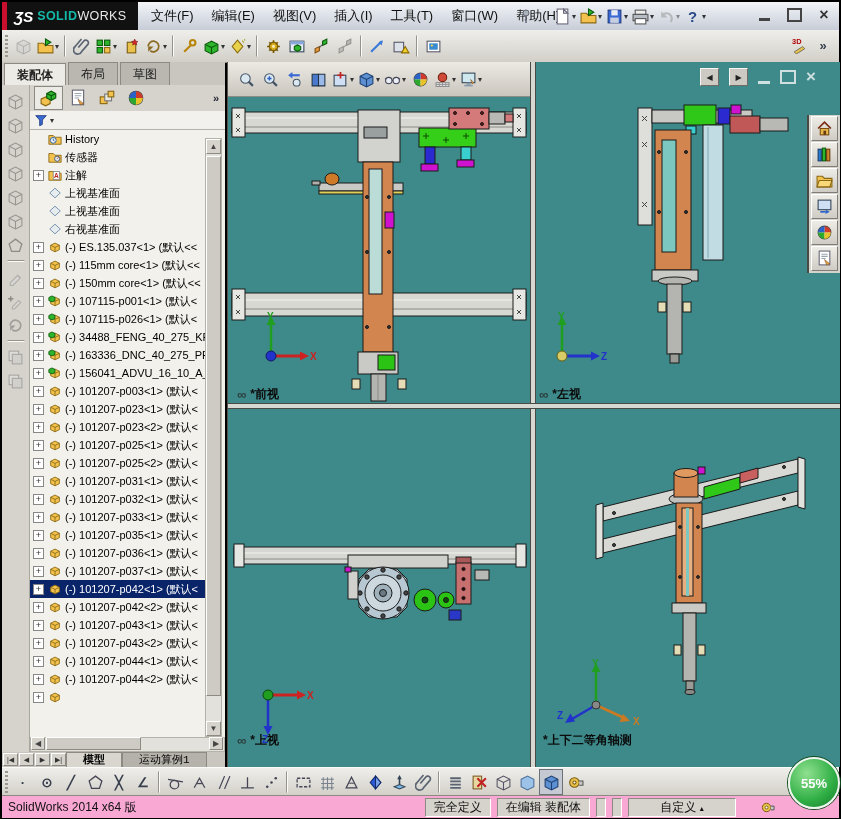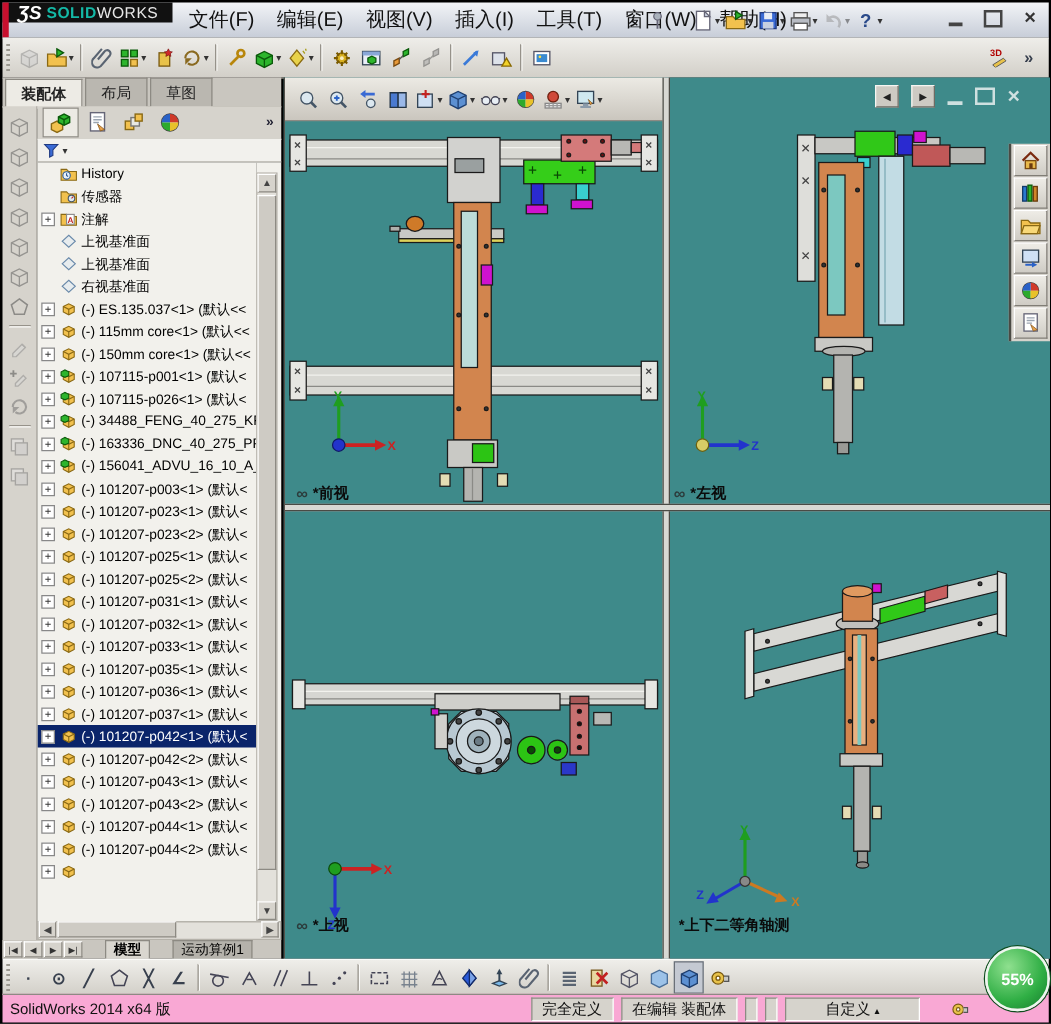--- a/index.html
+++ b/index.html
@@ -1,27 +1,27 @@
 <!DOCTYPE html>
 <html><head>
 <meta charset="utf-8">
 <style>
   html,body{margin:0;padding:0;background:#555;}
   #app{position:relative;width:841px;height:819px;background:#000;overflow:hidden;
        font-family:"Liberation Sans","DejaVu Sans",sans-serif;-webkit-font-smoothing:antialiased;}
   
   .titlebar{position:absolute;left:2px;top:2px;width:837px;height:28px;
     background:linear-gradient(#f2f4f7,#c7cdd8);border-bottom:1px solid #8a8f99;}
-  .logo{position:absolute;left:0;top:0;width:136px;height:16px;background:#111;display:flex;align-items:center;}
+  .logo{position:absolute;left:0;top:0;width:136px;height:28px;background:#111;display:flex;align-items:center;}
   .logo .redbar{position:absolute;left:0;top:0;width:5px;height:28px;background:#c8102e;}
   .logo .l3s{color:#fff;font-weight:bold;font-style:italic;font-size:15px;margin-left:12px;}
   .logo .lsolid{color:#14b8a6;font-weight:bold;font-size:12.5px;letter-spacing:.4px;margin-left:4px;}
   .logo .lworks{color:#e8e8e8;font-weight:normal;font-size:12.5px;letter-spacing:.4px;}
   .menus{position:absolute;left:140px;top:0;height:28px;display:flex;align-items:center;}
-  .menu{padding:4px 9px;font-size:16px;color:#111;cursor:default;}
+  .menu{padding:4px 9px;font-size:13px;color:#111;cursor:default;}
   .qbar{position:absolute;left:550px;top:1px;height:26px;display:flex;align-items:center;}
   .winbtns{position:absolute;right:4px;top:3px;display:flex;gap:8px;}
   .winbtn{width:22px;height:20px;display:flex;align-items:center;justify-content:center;color:#333;}
   .wb-min{width:11px;height:3px;background:#444;margin-top:9px;}
   .wb-box{width:11px;height:10px;border:2px solid #444;}
   .wb-x{font-size:16px;font-weight:bold;line-height:16px;}
   .pinbtn{position:absolute;left:516px;top:4px;}
   
   .tb{display:inline-flex;align-items:center;justify-content:center;height:26px;min-width:24px;
       padding:0 1px;border:1px solid transparent;background:transparent;cursor:default;position:relative;}
@@ -61,21 +61,21 @@
   .troot{display:flex;align-items:center;height:19px;font-size:11px;white-space:nowrap;overflow:hidden;}
   .troot .tic{width:15px;height:15px;margin:0 4px 0 4px;flex:none;}
   .vscroll{position:absolute;left:205px;top:138px;width:17px;height:599px;background:#e3e1db;border:1px solid #b5b2aa;box-sizing:border-box;}
   .sbtn{position:absolute;left:0;width:15px;height:15px;background:#d6d3cc;border:1px solid #fff;border-right-color:#8d8a83;border-bottom-color:#8d8a83;
         font-size:8px;display:flex;align-items:center;justify-content:center;color:#444;box-sizing:border-box;}
   .sthumb{position:absolute;left:0;width:15px;background:#cecbc4;border:1px solid #fff;border-right-color:#8d8a83;border-bottom-color:#8d8a83;box-sizing:border-box;}
   .hscroll{position:absolute;left:30px;top:737px;width:195px;height:15px;background:#e3e1db;border:1px solid #b5b2aa;box-sizing:border-box;}
   .btabs{position:absolute;left:2px;top:752px;width:223px;height:15px;background:#c9c6bf;display:flex;align-items:center;font-size:11px;}
   .navb{width:15px;height:13px;background:#d6d3cc;border:1px solid #fff;border-right-color:#8d8a83;border-bottom-color:#8d8a83;
         font-size:7px;display:flex;align-items:center;justify-content:center;color:#333;box-sizing:border-box;margin-left:1px;}
-  .btab{padding:0 6px;height:14px;line-height:14px;border:1px solid #8d8a83;border-bottom:none;background:#b5b2ab;margin-left:18px;}
+  .btab{padding:0 16px;height:14px;line-height:14px;border:1px solid #8d8a83;border-bottom:none;background:#b5b2ab;margin-left:0;font-family:Liberation Mono, monospace;}
   .btab.on{background:#d9d6cf;font-weight:bold;}
   
   .vp{position:absolute;left:227px;top:62px;width:612px;height:705px;background:#3e8a8a;border-left:1px solid #55524b;}
   .hud{position:absolute;left:0;top:0;width:304px;height:35px;background:linear-gradient(#eceae4,#cac6be);
        border-bottom:1px solid #8d8a83;border-right:1px solid #8d8a83;display:flex;align-items:center;padding-left:6px;box-sizing:border-box;}
   .vsplitline{position:absolute;left:302px;top:0;width:4px;height:705px;background:#d8d8d3;border-left:1px solid #4a4a44;border-right:1px solid #4a4a44;}
   .hsplitline{position:absolute;left:0;top:341px;width:612px;height:4px;background:#d8d8d3;border-top:1px solid #4a4a44;border-bottom:1px solid #4a4a44;}
   .cad{position:absolute;}
   .viewlabel{position:absolute;font-size:12px;font-weight:bold;color:#0b0b0b;display:flex;align-items:center;gap:4px;}
   .linkic{font-size:13px;font-weight:bold;color:#2c3c3c;line-height:10px;}

